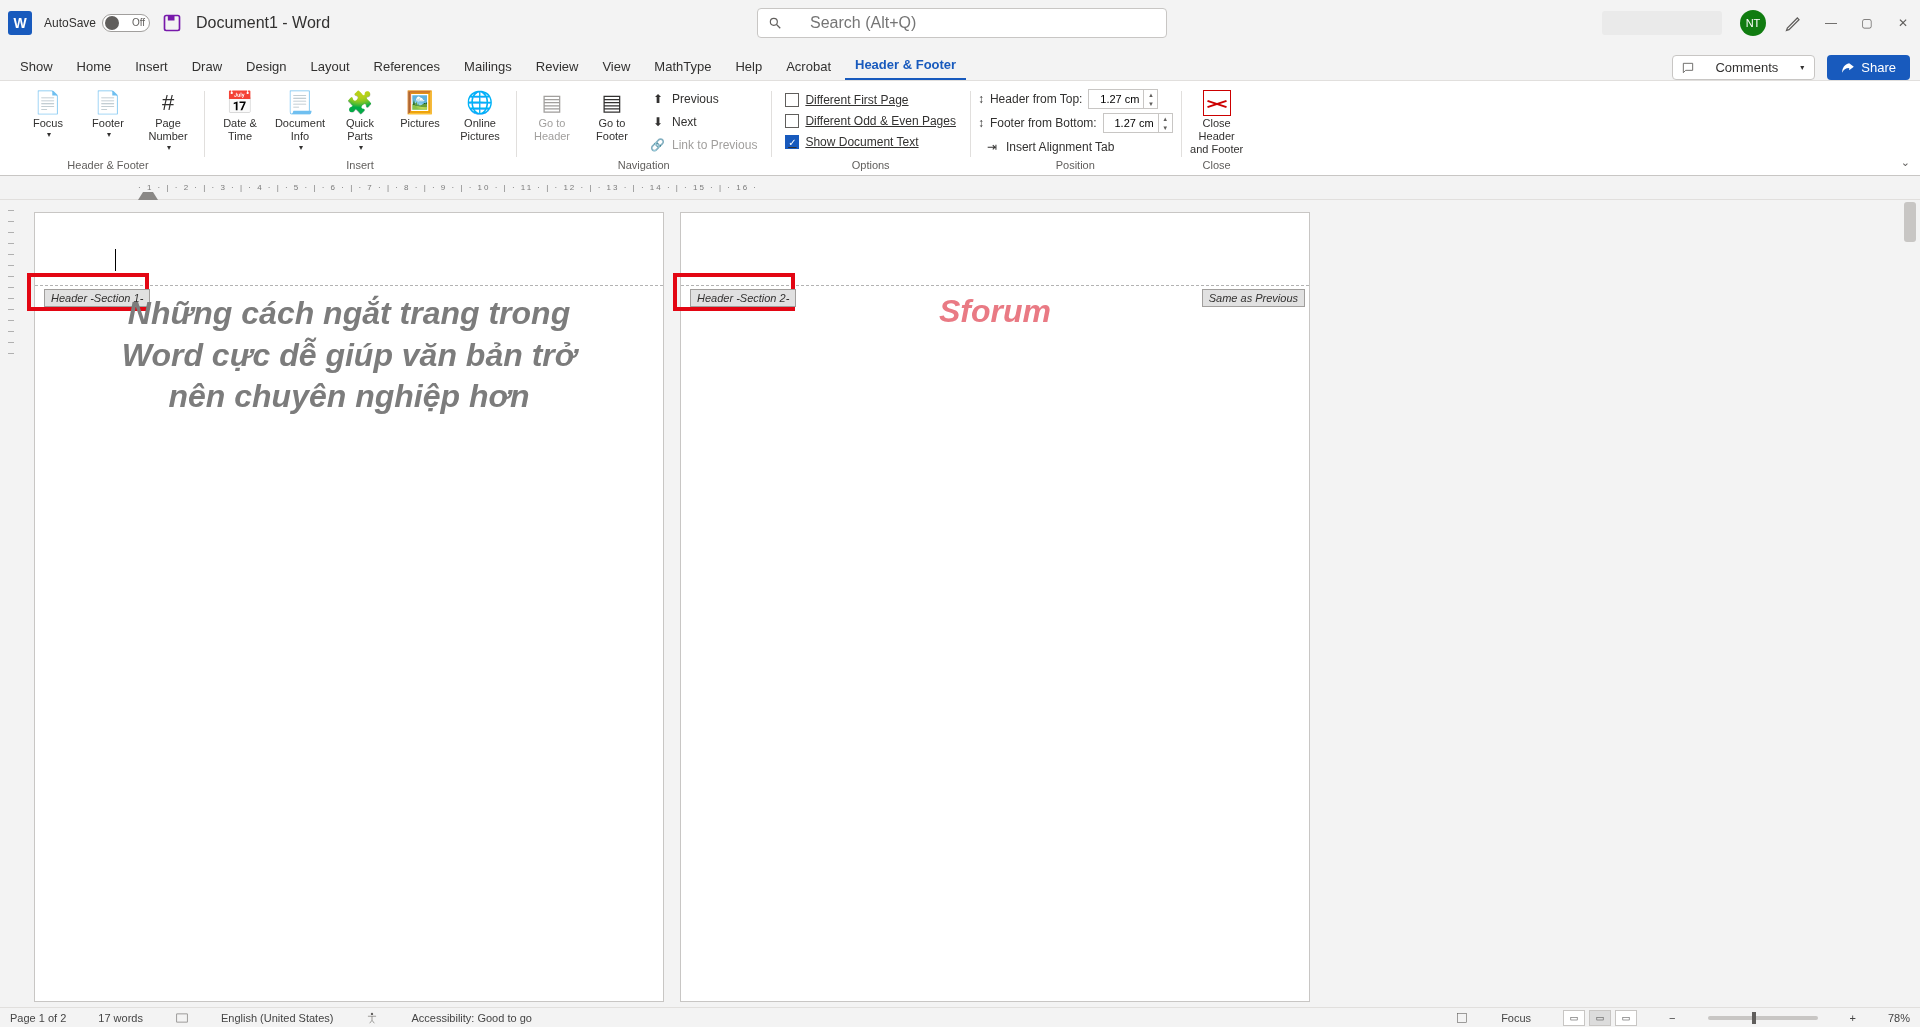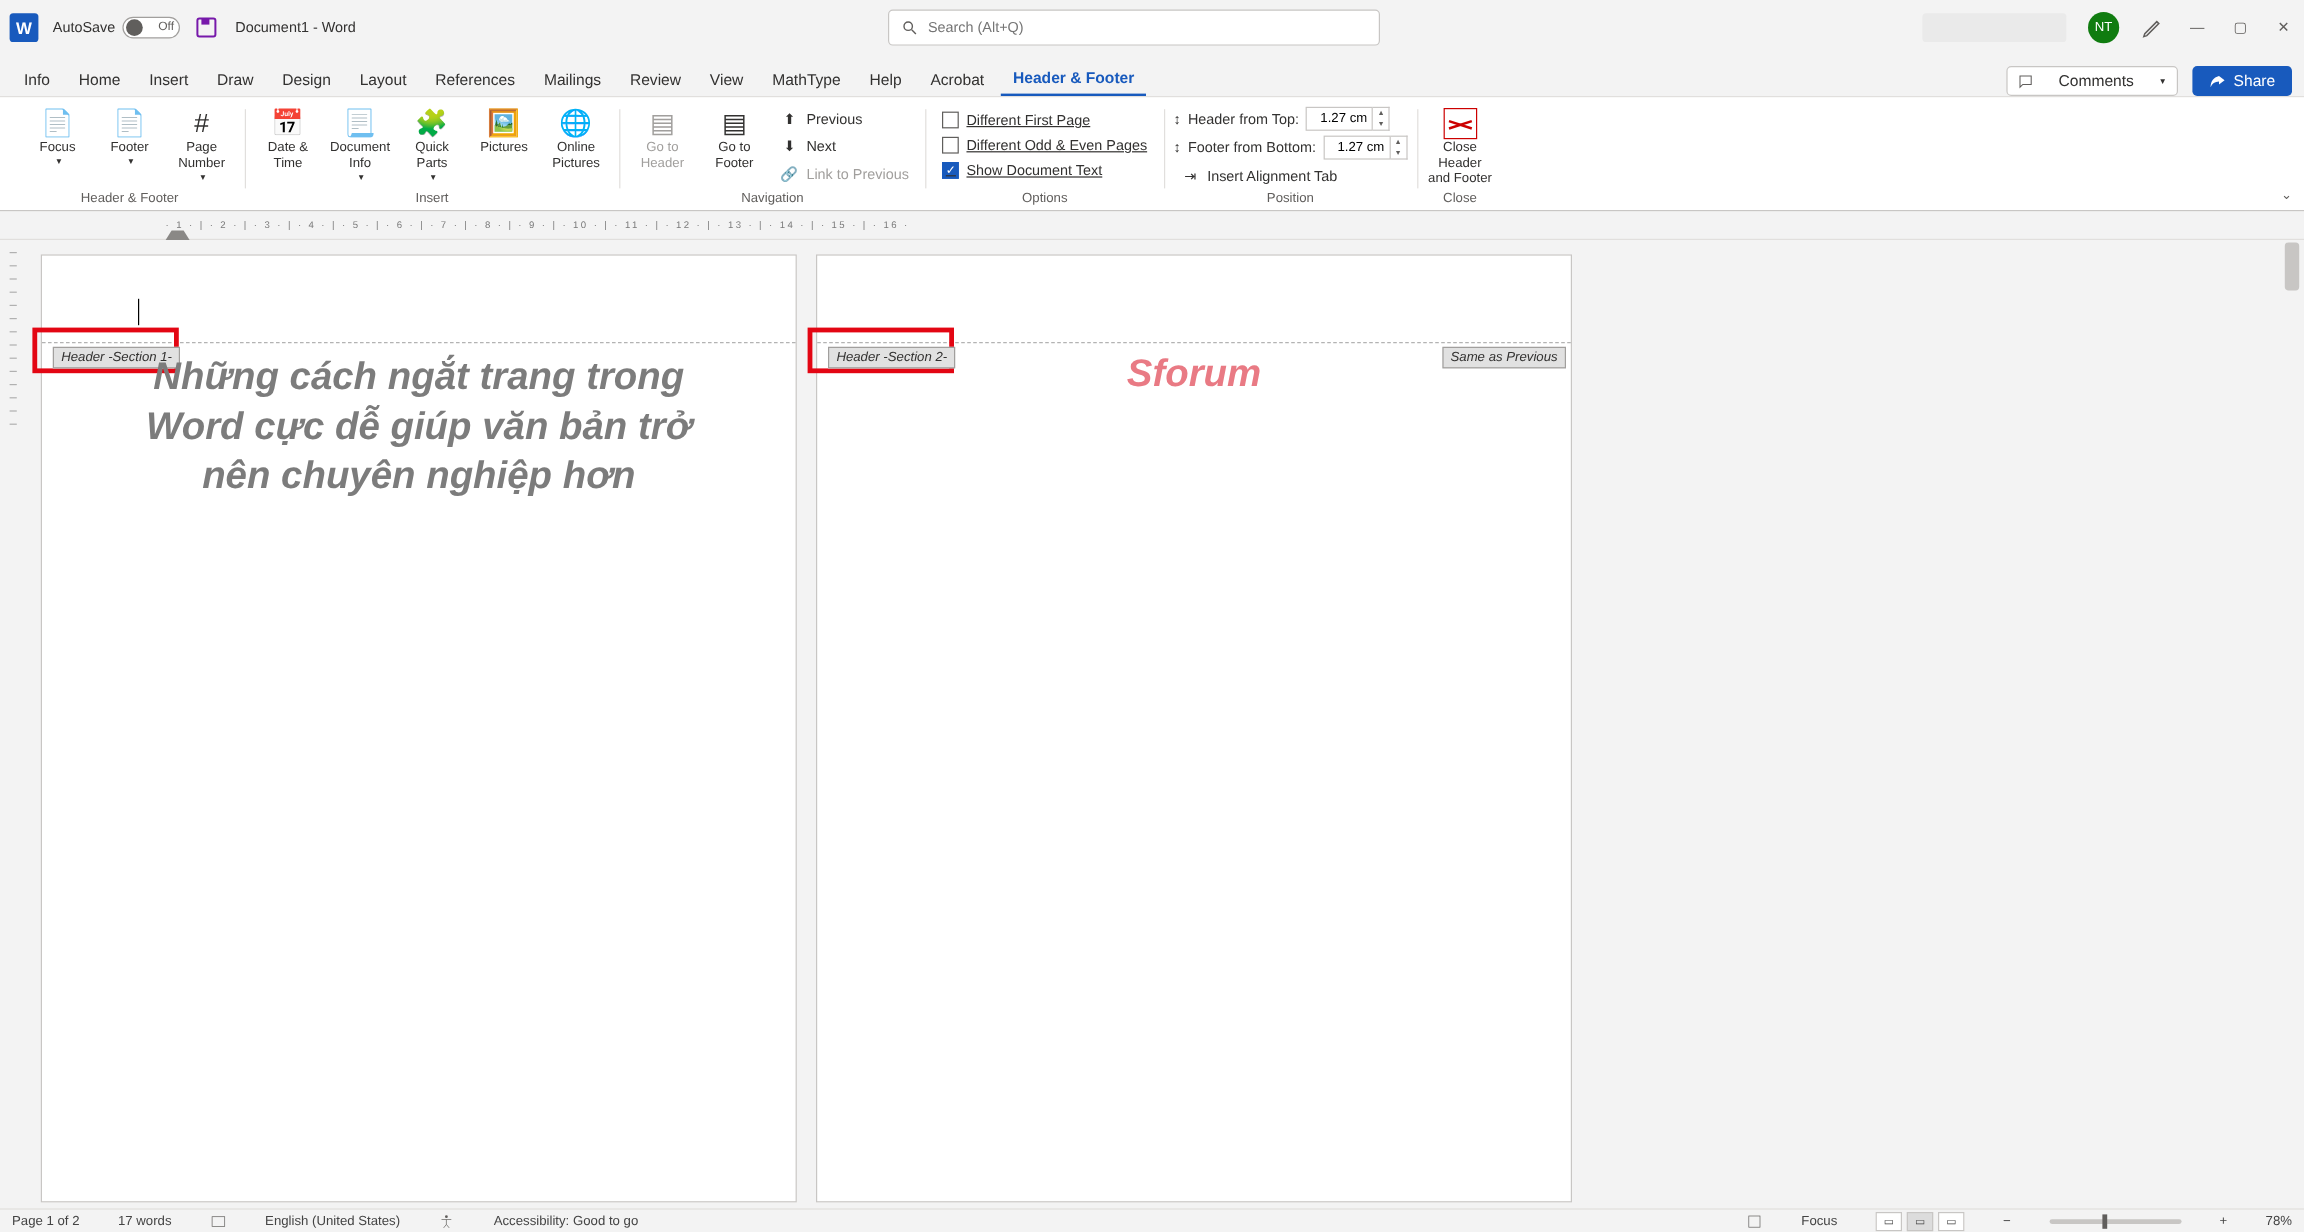--- a/index.html
+++ b/index.html
@@ -6,23 +6,23 @@
   html, body { width: 1920px; height: 1027px; background: #f3f3f3; overflow: hidden; color: #323130; }
 
   
   .titlebar { height: 46px; display: flex; align-items: center; padding: 0 8px; }
   .wicon { width: 24px; height: 24px; background:#185abd; color:#fff; font-weight:700; font-size:14px; border-radius:3px; display:flex; align-items:center; justify-content:center; margin-right:12px; }
   .autosave-label { font-size:12px; margin-right:6px; }
   .toggle { width:48px; height:18px; border:1px solid #a19f9d; border-radius:10px; position:relative; background:#fff; margin-right:12px; }
   .toggle::before { content:""; position:absolute; width:14px; height:14px; background:#605e5c; border-radius:50%; top:1px; left:2px; }
   .toggle-off { font-size:10px; position:absolute; right:4px; top:2px; color:#605e5c; }
   .save-icon { width:20px; height:20px; margin-right:14px; }
-  .doc-title { font-size:12px; }
+  .doc-title { font-size:16px; }
   .searchbox { margin-left:auto; margin-right:auto; width:410px; height:30px; border:1px solid #c8c6c4; border-radius:4px; background:#fff; display:flex; align-items:center; padding:0 10px; gap:8px; }
-  .searchbox input { border:none; outline:none; font-size:12px; flex:1; }
+  .searchbox input { border:none; outline:none; font-size:16px; flex:1;margin-left:20px; }
   .right-cluster { display:flex; align-items:center; gap:18px; margin-left:8px; }
   .acct-block { width:120px; height:24px; background:#eaeaea; border-radius:3px; }
   .avatar { width:26px; height:26px; border-radius:50%; background:#107c10; color:#fff; font-size:11px; display:flex; align-items:center; justify-content:center; }
   .winbtn { width:18px; height:18px; display:flex; align-items:center; justify-content:center; color:#605e5c; font-size:12px; }
 
   
   .tabs { height:34px; display:flex; align-items:flex-end; padding:0 10px; gap:4px; background:#f3f3f3; }
   .tab { font-size:13px; padding:6px 10px; cursor:pointer; color:#323130; }
   .tab.file { font-weight:400; }
   .tab.active { color:#185abd; border-bottom:2px solid #185abd; font-weight:600; }
@@ -128,21 +128,21 @@
     <svg width="20" height="20" viewBox="0 0 24 24">
         <path d="M3 21l3-1 12-12-2-2L4 18z" fill="none" stroke="#605e5c" stroke-width="1.5"></path>
       </svg>
     <span class="winbtn">—</span>
     <span class="winbtn">▢</span>
     <span class="winbtn">✕</span>
   </div>
 </div>
 
 <div class="tabs">
-  <div class="tab file">Info</div>
+  <div class="tab file">Show</div>
   <div class="tab">Home</div>
   <div class="tab">Insert</div>
   <div class="tab">Draw</div>
   <div class="tab">Design</div>
   <div class="tab">Layout</div>
   <div class="tab">References</div>
   <div class="tab">Mailings</div>
   <div class="tab">Review</div>
   <div class="tab">View</div>
   <div class="tab">MathType</div>

